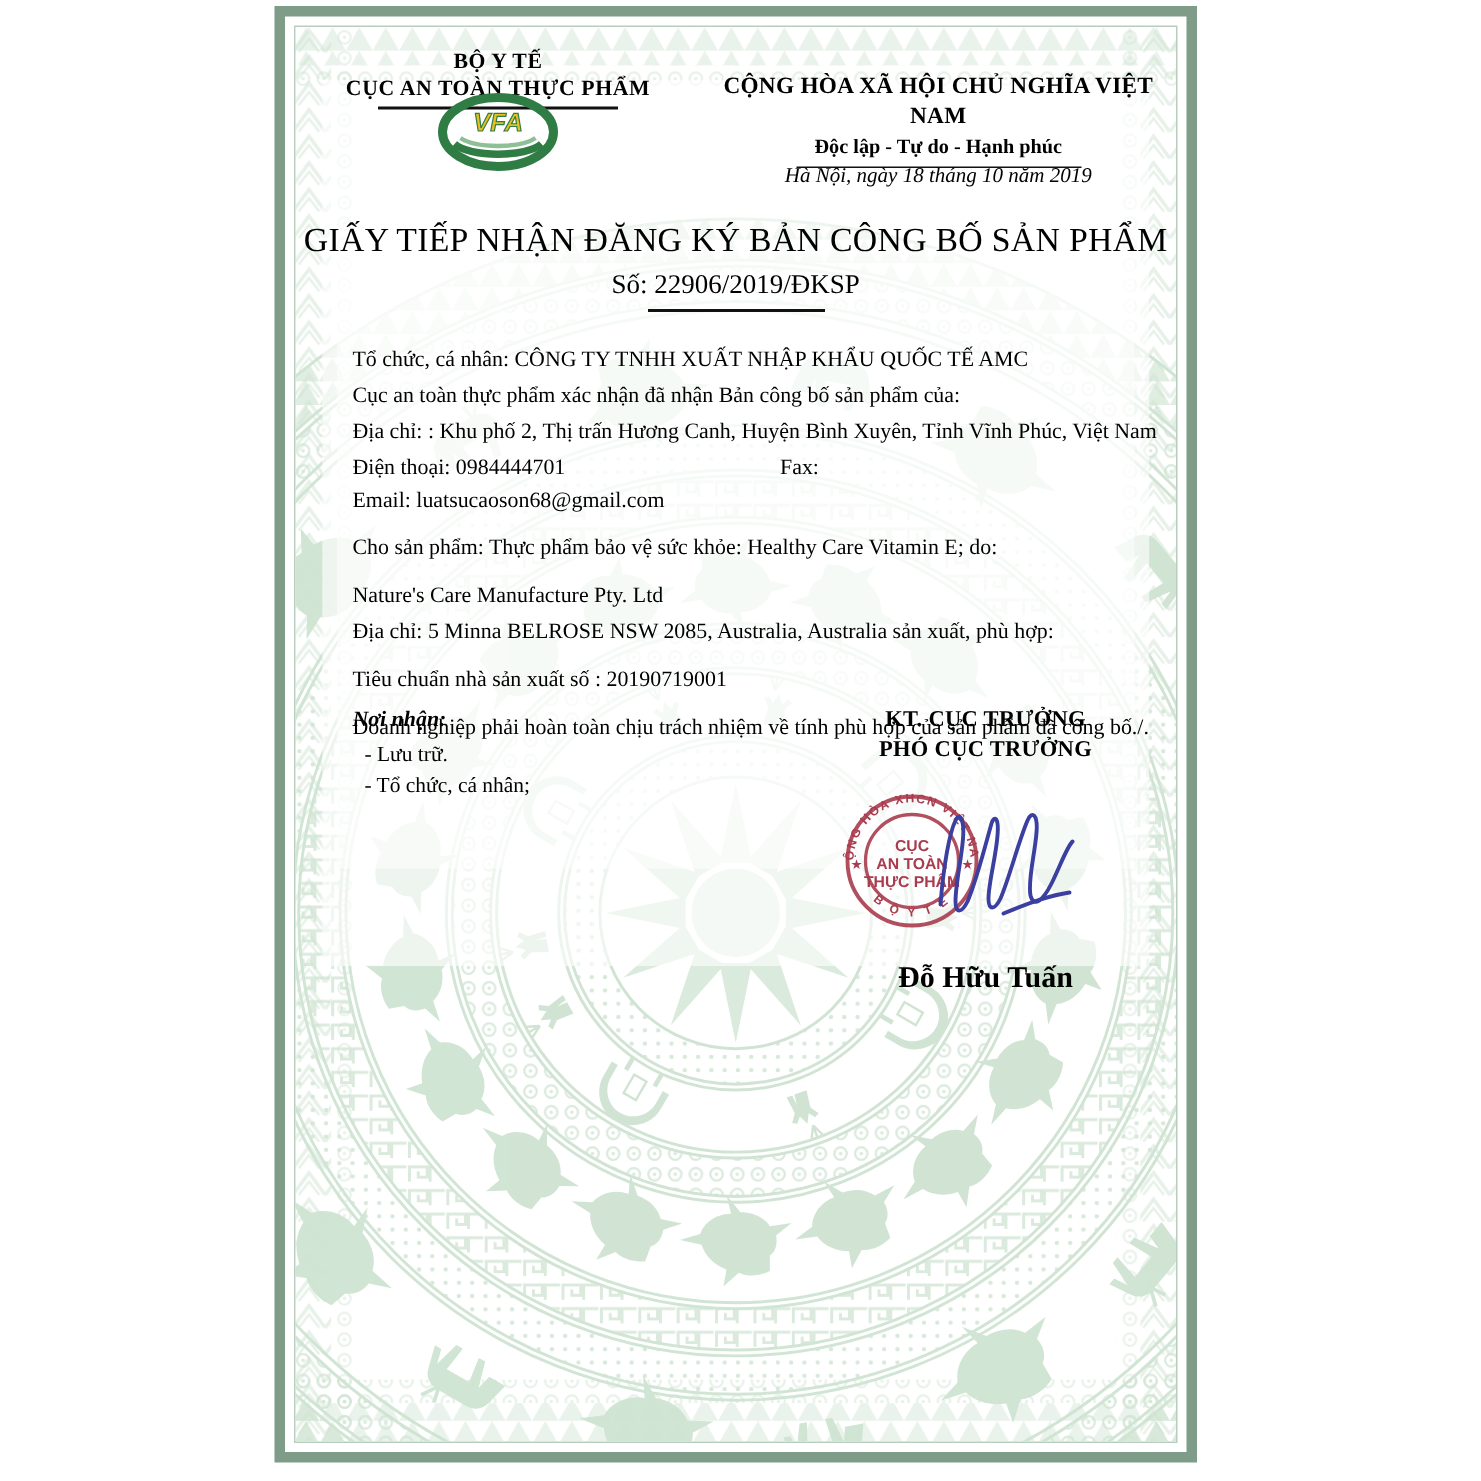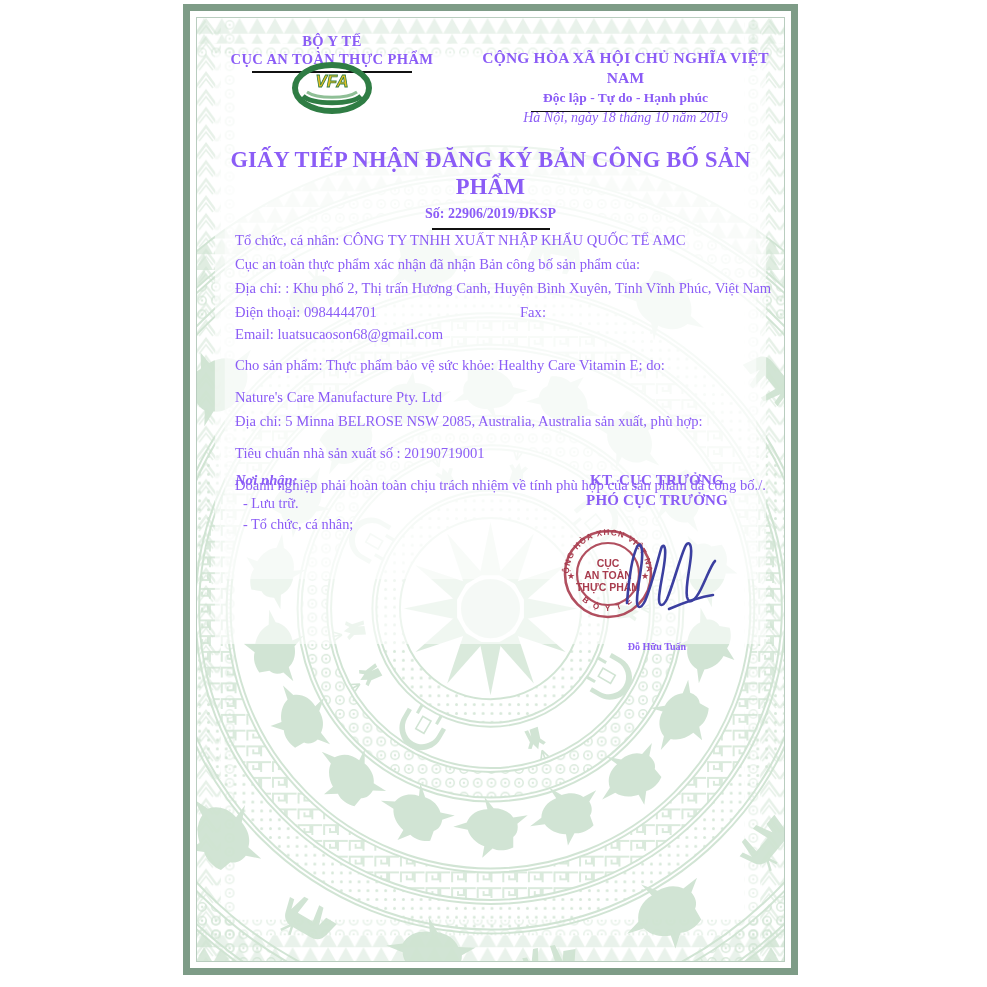--- a/index.html
+++ b/index.html
@@ -37,21 +37,21 @@
   }
   #drum-bg svg{display:block;width:100%;height:100%;}
 
   
   #content{
     position:absolute;
     left:0; top:0; width:100%; height:100%;
     z-index:5;
   }
 
-  .txt{color:#8b5cf6;}
+  .txt{color:#000000;}
 
   
   #header{
     position:absolute; left:0; top:14px; width:100%;
     display:flex; align-items:flex-start;
   }
   #header-left{
     width:270px; text-align:center; position:relative;
   }
   #header-right{
@@ -88,25 +88,25 @@
     text-align:center;
     font-size:14px; font-style:italic;
   }
   #header-right #date-line{text-align:center;}
 
   
   #title-block{
     position:absolute; left:0; top:128px; width:100%; text-align:center;
   }
   #doc-title{
-    font-size:22.5px; font-weight:bold; letter-spacing:.2px;
+    font-size:22.5px; font-weight:normal; letter-spacing:.2px;
     line-height:1.2;
   }
   #doc-number{
-    font-size:14px; margin-top:6px;font-weight:bold;
+    font-size:18px; margin-top:6px;
   }
   #title-rule{
     width:118px; height:2px; background:#111; margin:6px auto 0;
   }
 
   
   #body-block{
     position:absolute; left:38px; top:212px; width:545px;
     font-size:14.6px; line-height:1.5;
   }
@@ -136,21 +136,21 @@
   #seal-area{
     position:relative; width:260px; height:120px; margin-top:6px;
   }
   #seal{
     position:absolute; left:26px; top:2px; width:110px; height:110px;
   }
   #handwriting{
     position:absolute; left:80px; top:0px; width:130px; height:115px;
   }
   #signer-name{
-    font-size:10px; font-weight:bold; margin-top:4px;
+    font-size:20px; font-weight:bold; margin-top:4px;
   }
 </style>
 </head>
 <body>
 
 <div id="certificate">
   <div id="inner-frame">
 
     <div id="drum-bg">
       <svg viewBox="0 0 600 958" preserveAspectRatio="xMidYMid slice" aria-hidden="true">

